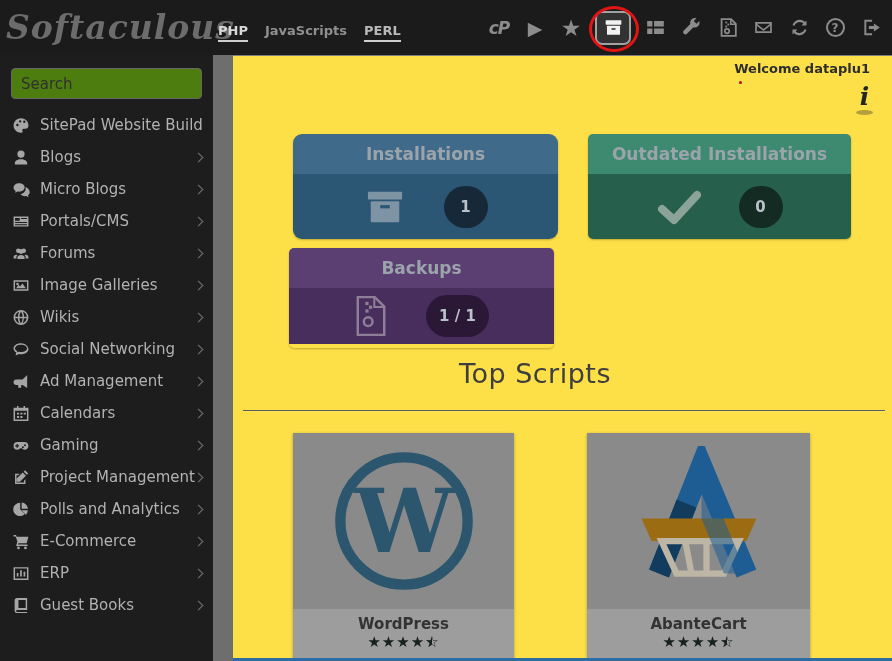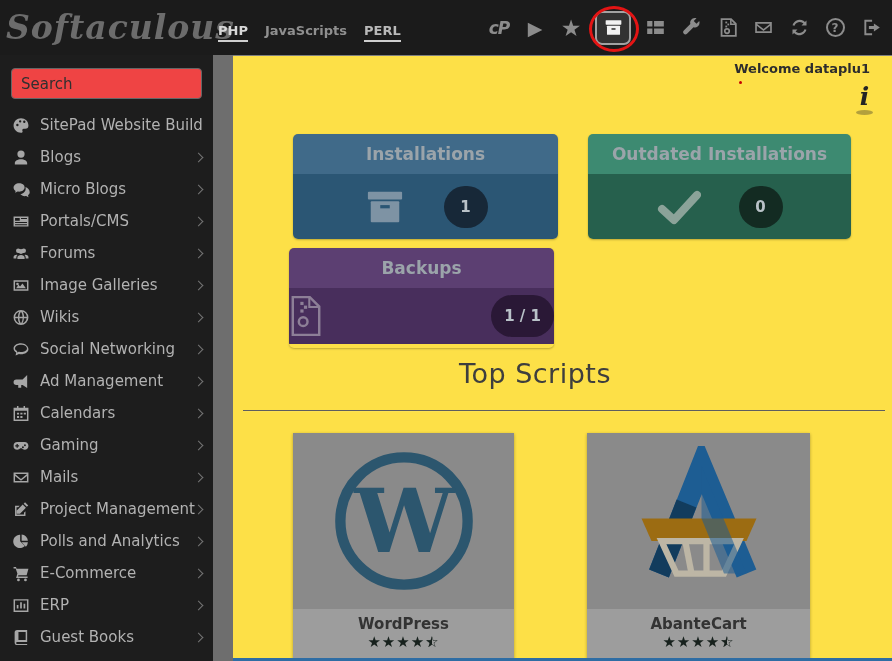--- a/index.html
+++ b/index.html
@@ -21,47 +21,47 @@
   .glyph-cp { font-size:17px; font-weight:bold; font-style:italic; letter-spacing:-1px; }
   .glyph-play { font-size:19px; }
   .glyph-star { font-size:23px; }
   .qcircle { width:19px; height:19px; border:2px solid #8c8c8c; border-radius:50%; display:flex; align-items:center; justify-content:center; font-size:12px; font-weight:bold; }
   .hl-wrap { width:36px; height:34px; background:#323232; border:2px solid #a2a2a2; border-radius:7px; display:flex; align-items:center; justify-content:center; position:relative; cursor:pointer; }
   .hl-wrap svg { width:19px; height:19px; }
   .red-ring { position:absolute; left:-8px; top:-7px; width:50px; height:46px; border:3px solid #e31414; border-radius:50%; pointer-events:none; z-index:6; }
 
   
   .sidebar { position:absolute; top:55px; left:0; width:213px; bottom:0; background:#1d1d1d; z-index:3; }
-  .search { margin:13px 11px 10px 11px; background:#ef4444; border:1px solid #666; border-radius:4px; height:31px; display:flex; align-items:center; padding:8px 9px; }
+  .search { margin:13px 11px 10px 11px; background:#4d7c0f; border:1px solid #666; border-radius:4px; height:31px; display:flex; align-items:center; padding:8px 9px; }
   .search input { flex:1; background:transparent; border:0; outline:0; font-size:15px; color:#222; font-family:"DejaVu Sans", sans-serif; }
   .search input::placeholder { color:#303030; opacity:1; }
   .search svg { width:16px; height:16px; }
   .menu { margin-top:6px; }
   .mi { height:32px; display:flex; align-items:center; padding:0 11px 0 12px; color:#b2b2b2; font-size:15px; cursor:pointer; }
   .mi .ic { width:18px; height:17px; fill:#a6a6a6; margin-right:10px; flex:0 0 18px; }
   .mi .lbl { white-space:nowrap; overflow:hidden; }
   .chev { margin-left:auto; width:7px; height:7px; border-right:1.6px solid #757575; border-top:1.6px solid #757575; transform:rotate(45deg); flex:0 0 7px; }
 
   
   .main { position:absolute; left:213px; top:55px; right:0; bottom:0; background:#fde047; border-top:1px solid #7e7e7e;margin-left:20px; }
   .welcome { position:absolute; top:5px; right:22px; font-size:13px; font-weight:bold; color:#2d2d2d; }
   .red-dot { position:absolute; left:506px; top:25px; width:3px; height:3px; background:#c40000; border-radius:50%; }
   .info-btn { position:absolute; top:28px; right:19px; font-family:"DejaVu Serif", serif; font-style:italic; font-weight:bold; font-size:25px; color:#242424; line-height:1; cursor:pointer; text-align:center; }
   .info-btn::after { content:""; display:block; width:17px; height:5px; margin:1px auto 0; background:rgba(40,40,40,0.35); border-radius:50%; }
 
   .stat-card { position:absolute; border-radius:5px; overflow:hidden; cursor:pointer; box-shadow:0 1px 2px rgba(0,0,0,0.25); }
   .stat-head { height:40px; display:flex; align-items:center; justify-content:center; font-size:17px; font-weight:bold; color:#9ba4aa; }
   .stat-body { display:flex; align-items:center; justify-content:center; gap:38px; }
   .badge { min-width:44px; height:42px; border-radius:22px; display:flex; align-items:center; justify-content:center; color:#b9c2c8; font-weight:bold; font-size:15px; padding:0 13px; }
-  .card-installations { left:60px; top:78px; width:265px; height:105px; }
+  .card-installations { left:60px; top:78px; width:265px; height:105px;border-radius:9px; }
   .card-installations .stat-body { height:65px; }
   .card-outdated { left:355px; top:78px; width:263px; height:105px; }
   .card-outdated .stat-body { height:65px; }
   .card-backups { left:56px; top:192px; width:265px; height:100px; }
-  .card-backups .stat-body { height:56px;justify-content:space-between; }
+  .card-backups .stat-body { height:56px; }
 
   .section-title { position:absolute; top:302px; left:0; right:55px; text-align:center; font-size:27px; color:#3e3e3e; letter-spacing:0.5px; }
   .divider { position:absolute; top:354px; left:10px; right:7px; height:1px; background:#5e5e5e; box-shadow:0 1px 0 rgba(255,255,255,0.07); }
 
   .script-card { position:absolute; top:377px; height:282px; background:#8a8a8a; box-shadow:0 1px 3px rgba(0,0,0,0.3); display:flex; flex-direction:column; cursor:pointer; }
   .script-card.wp { left:60px; width:221px; }
   .script-card.ac { left:354px; width:223px; }
   .logo-area { height:176px; display:flex; align-items:center; justify-content:center; }
   .script-foot { flex:1; background:#9d9d9d; text-align:center; padding-top:6px; }
   .script-name { font-size:15px; color:#333;font-weight:bold; }
@@ -237,27 +237,20 @@
       </div>
 
       <div class="mi">
         <svg class="ic" viewBox="0 0 16 16">
             <path d="M4.6 4.8h6.8c2 0 3.6 1.6 3.6 3.6s-1.6 3.6-3.6 3.6c-1.1 0-2.1-.5-2.8-1.3H7.4c-.7.8-1.7 1.3-2.8 1.3a3.6 3.6 0 0 1 0-7.2zm-.8 1.8v1.2H2.6V9h1.2v1.2H5V9h1.2V7.8H5V6.6H3.8zm7.9.2a.9.9 0 1 0 0 1.8.9.9 0 0 0 0-1.8zm-1.9 1.9a.9.9 0 1 0 0 1.8.9.9 0 0 0 0-1.8z"></path>
           </svg>
         <span class="lbl">Gaming</span>
         <span class="chev"></span>
       </div>
 
-      <div class="mi">
-        <svg class="ic" viewBox="0 0 16 16">
-            <path d="M1 3.4h14v9.2H1V3.4zm1.4 1.4L8 9.3l5.6-4.5H2.4zm11.2 1.8L8 11 2.4 6.6v4.6h11.2V6.6z"></path>
-          </svg>
-        <span class="lbl">Mails</span>
-        <span class="chev"></span>
-      </div>
 
       <div class="mi">
         <svg class="ic" viewBox="0 0 16 16">
             <path d="M11.8 1.2l3 3-1.3 1.3-3-3 1.3-1.3zM9.6 3.4l3 3L7 12H4V9l5.6-5.6zM2.4 4.4h4.4L5.4 5.8H3.8v7h7V11l1.4-1.4v4.6H2.4V4.4z"></path>
           </svg>
         <span class="lbl">Project Management</span>
         <span class="chev"></span>
       </div>
 
       <div class="mi">

